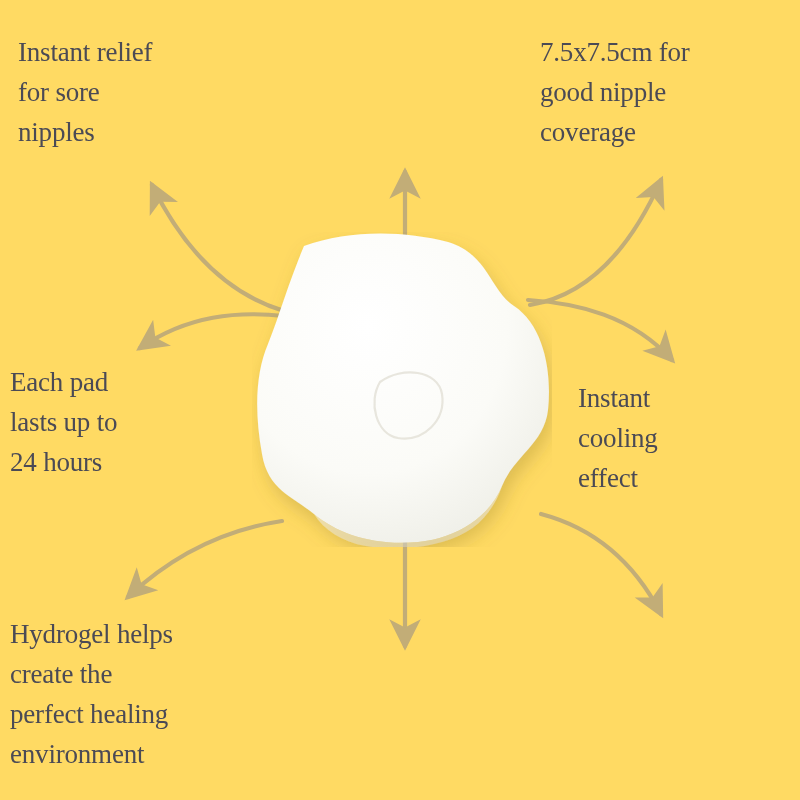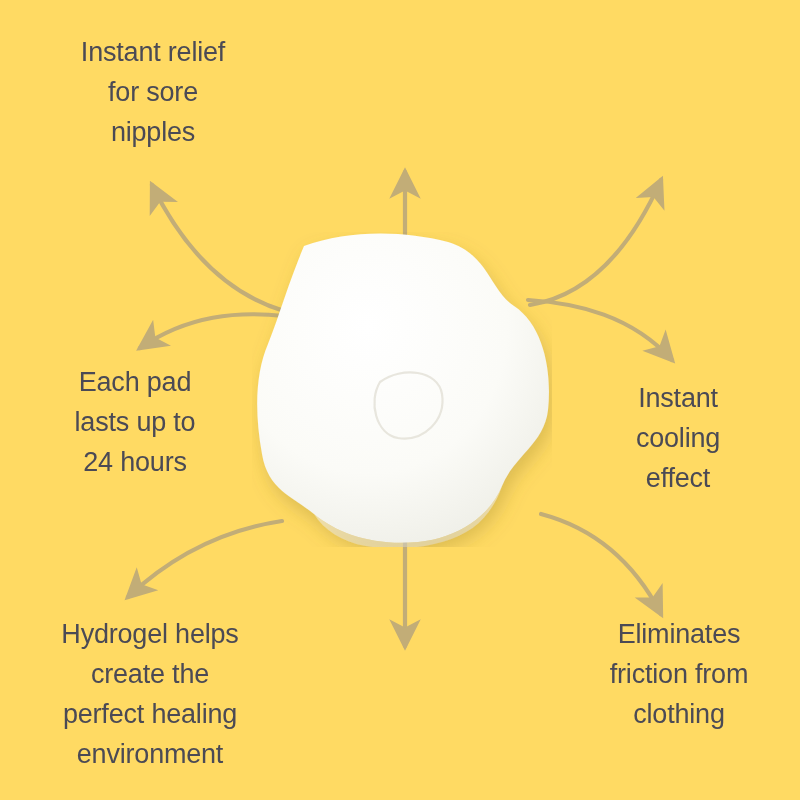--- a/index.html
+++ b/index.html
@@ -14,24 +14,24 @@
   }
   #infographic {
     position: relative;
     width: 800px;
     height: 800px;
     background: #ffda63;
   }
   .label {
     position: absolute;
     color: #4b4a55;
-    font-family: Liberation Sans, sans-serif;
+    font-family: Liberation Serif, serif;
     font-size: 27px;
     line-height: 40px;
-    text-align: center;
+    text-align: left;
     letter-spacing: -0.2px;
     white-space: pre-line;
     font-weight: 400;
   }
   #lbl-instant-relief   { left: 18px;  top: 32px;  width: 270px; }
   #lbl-just-1mm         { left: 300px; top: 76px;  width: 210px; }
   #lbl-size-coverage    { left: 540px; top: 32px;  width: 248px; }
   #lbl-each-pad         { left: 10px;  top: 362px; width: 250px; }
   #lbl-instant-cooling  { left: 578px; top: 378px; width: 200px; }
   #lbl-hydrogel         { left: 10px;  top: 614px; width: 280px; }
@@ -133,32 +133,32 @@
                  C 124,202 116,170 128,150 Z" fill="none" stroke="#e4e2d8" stroke-width="2.2" opacity="0.85"></path>
       </g>
     </svg>
   </div>
 
   <div class="label" id="lbl-instant-relief">Instant relief
 for sore
 nipples</div>
 
 
+  <div class="label" id="lbl-size-coverage">7.5x7.5cm for
+good nipple
+coverage</div>
 
   <div class="label" id="lbl-each-pad">Each pad
 lasts up to
 24 hours</div>
 
   <div class="label" id="lbl-hydrogel">Hydrogel helps
 create the
 perfect healing
 environment</div>
 
   <div class="label" id="lbl-instant-cooling">Instant
 cooling
 effect</div>
 
 
-  <div class="label" id="lbl-eliminates">Eliminates
-friction from
-clothing</div>
 
 </div>
 
 </body></html>

